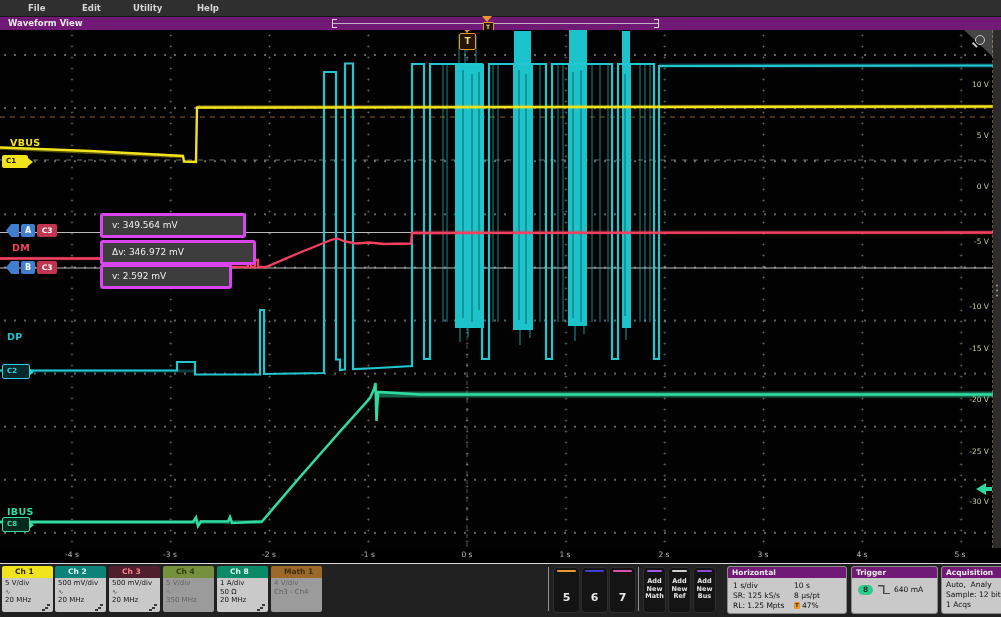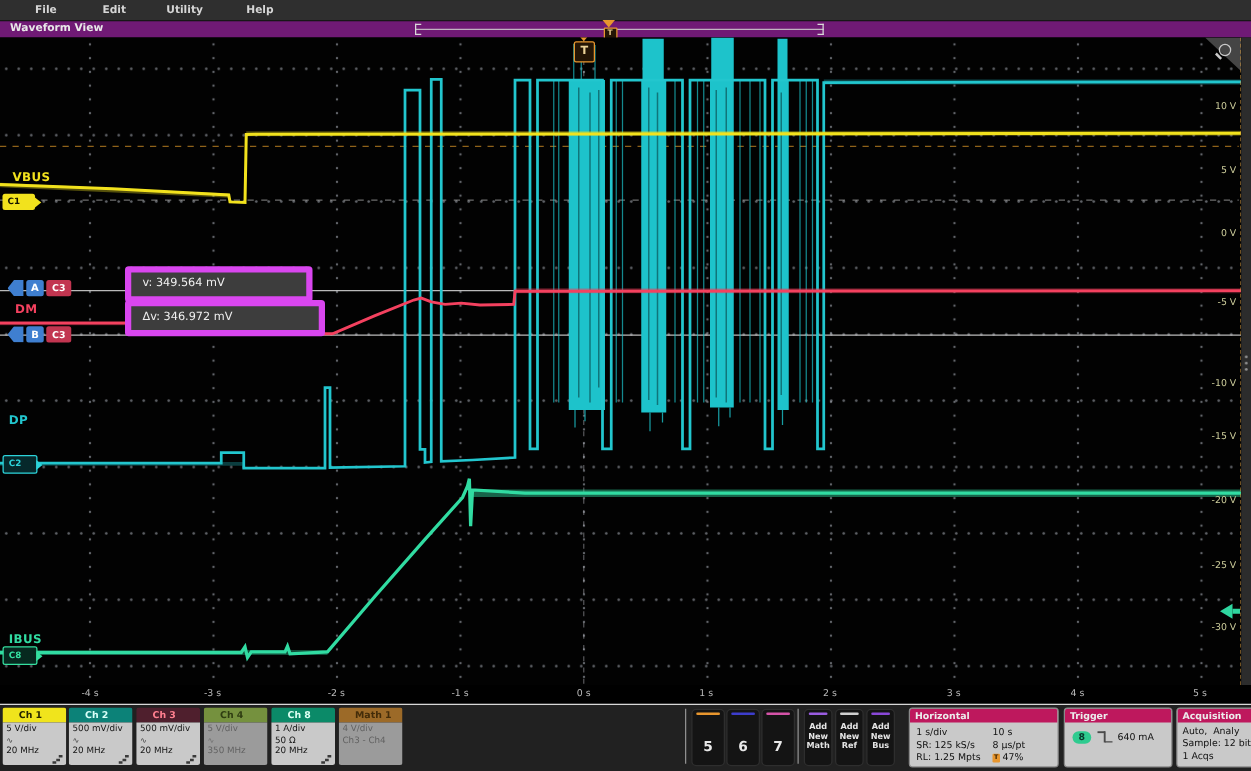--- a/index.html
+++ b/index.html
@@ -28,21 +28,21 @@
     background-size:10px 53.1px, 98.8px 11px;
     background-position:0px -1.5px, 22.6px 0px;}
   .right-dash-edge{left:992px;top:0;width:1px;height:518px;border-left:1px dashed rgba(205,150,62,.55);}
   .vlabel{left:955px;width:34px;text-align:right;font-size:7.5px;color:#cdcd9b;height:10px;line-height:10px;}
   .wf-label{font-size:9.5px;font-weight:bold;letter-spacing:.3px;}
   .ctag{width:22px;height:13px;border-radius:2px;font-size:7px;font-weight:bold;line-height:13px;padding-left:4px;}
   .ctag-tip{position:absolute;right:-5px;top:2.5px;width:0;height:0;border-top:4px solid transparent;border-bottom:4px solid transparent;}
   .cur-arrow{width:13px;height:13px;background:#3f7fd0;clip-path:polygon(0 50%,40% 0,100% 0,100% 100%,40% 100%);}
   .cur-badge{width:14px;height:13px;border-radius:2px;background:#3f7fd0;color:#fff;font-size:8px;font-weight:bold;text-align:center;line-height:13px;}
   .cur-chan{width:20px;height:13px;border-radius:2px;background:#c23550;color:#fff;font-size:7.5px;font-weight:bold;text-align:center;line-height:13px;}
-  .readout{background:#3d3d3d;border:5px solid #d946ef;border-radius:3px;color:#efefef;font-size:9px;line-height:19px;height:19px;padding:0 0 0 9px;}
+  .readout{background:#3d3d3d;border:3px solid #d946ef;border-radius:3px;color:#efefef;font-size:9px;line-height:19px;height:19px;padding:0 0 0 9px;}
   .trig-tri{left:461px;top:-4px;width:0;height:0;border-left:6.5px solid transparent;border-right:6.5px solid transparent;border-top:7px solid #e8962e;}
   .trig-box{left:459px;top:3px;width:15px;height:15px;background:#241505;border:1.5px solid #e8962e;border-radius:2px;
     color:#ecd398;font-size:9px;font-weight:bold;text-align:center;line-height:15px;}
   .zoom-corner{left:964px;top:0;width:0;height:0;border-left:29px solid transparent;border-top:27px solid #454545;}
   .lens-circle{left:975px;top:5px;width:8px;height:8px;border:1.5px solid #c9c9c9;border-radius:50%;}
   .lens-handle{left:972px;top:14px;width:6px;height:1.5px;background:#c9c9c9;transform:rotate(45deg);}
   .trig-arrow{left:976px;top:453px;width:0;height:0;border-top:6px solid transparent;border-bottom:6px solid transparent;border-right:10px solid #2fd6a0;}
   .trig-arrow-tail{left:986px;top:457px;width:6px;height:4px;background:#2fd6a0;}
   
   .rstrip{left:993px;top:30px;width:8px;height:518px;background:#2c2c2c;}
@@ -64,21 +64,21 @@
     background-size:3px 2px,3px 2px,3px 2px;background-position:0 5px,2.5px 2.5px,5px 0;background-repeat:no-repeat;}
   .divider{top:3px;width:1px;height:44px;background:#8f8f8f;}
   .numbtn{top:3px;width:25px;height:44px;background:#141414;border:1px solid #2e2e2e;border-radius:4px;
     color:#e8e8e8;font-size:11px;font-weight:bold;text-align:center;line-height:60px;cursor:pointer;}
   .stripe{position:absolute;left:3px;right:3px;top:2px;height:2px;border-radius:1px;}
   .addbtn{top:3px;width:21px;height:44px;background:#141414;border:1px solid #2e2e2e;border-radius:4px;
     color:#e4e4e4;font-size:6.5px;font-weight:bold;text-align:center;padding-top:0;cursor:pointer;}
   .addbtn div{line-height:7.5px;}
   .addpad{height:10px;}
   .panel{top:2px;height:46px;background:#c9c9c9;border:1px solid #8a8a8a;border-radius:3px;overflow:hidden;}
-  .panel-h{height:11px;background:#be185d;color:#ececec;font-size:7.5px;font-weight:bold;line-height:11px;padding-left:4px;}
+  .panel-h{height:11px;background:#701a75;color:#ececec;font-size:7.5px;font-weight:bold;line-height:11px;padding-left:4px;}
   .prow{position:absolute;font-size:7.5px;color:#101010;height:10px;line-height:10px;}
   .ws-pre{white-space:pre;}
   .tsrc{width:15px;height:10px;background:#2ecb8f;border-radius:5px;color:#063;color:#06372a;font-size:7.5px;font-weight:bold;text-align:center;line-height:10px;}
   .slope{width:12px;height:9px;
     background-image:linear-gradient(#4a4a4a,#4a4a4a),linear-gradient(#4a4a4a,#4a4a4a),linear-gradient(#4a4a4a,#4a4a4a);
     background-size:6px 1.5px,1.5px 9px,6px 1.5px;background-position:0 0,5px 0,6px 7.5px;background-repeat:no-repeat;}
   .minitrig{display:inline-block;width:6px;height:7px;background:#e8962e;border-radius:1px;color:#2d1a00;
     font-size:5px;font-weight:bold;text-align:center;line-height:7px;vertical-align:1px;margin-right:2px;}
 </style>
 </head>
@@ -214,20 +214,21 @@
     </div>
 
     <div class="abs cur-arrow" style="left:6px;top:194px"></div>
     <div class="abs cur-badge" style="left:21px;top:194px">A</div>
     <div class="abs cur-chan" style="left:37px;top:194px">C3</div>
     <div class="abs readout" style="left:100px;top:183px;width:131px">v: 349.564 mV</div>
     <div class="abs readout" style="left:100px;top:210px;width:141px">Δv: 346.972 mV</div>
     <div class="abs cur-arrow" style="left:6px;top:231px"></div>
     <div class="abs cur-badge" style="left:21px;top:231px">B</div>
     <div class="abs cur-chan" style="left:37px;top:231px">C3</div>
+    <div class="abs readout" style="left:100px;top:234px;width:117px">v: 2.592 mV</div>
 
     <div class="abs trig-arrow"></div>
     <div class="abs trig-arrow-tail"></div>
 
     <div class="abs right-dash-edge"></div>
   </div>
 
   <div class="abs rstrip"></div>
   <div class="abs rstrip-handle"></div>
 

